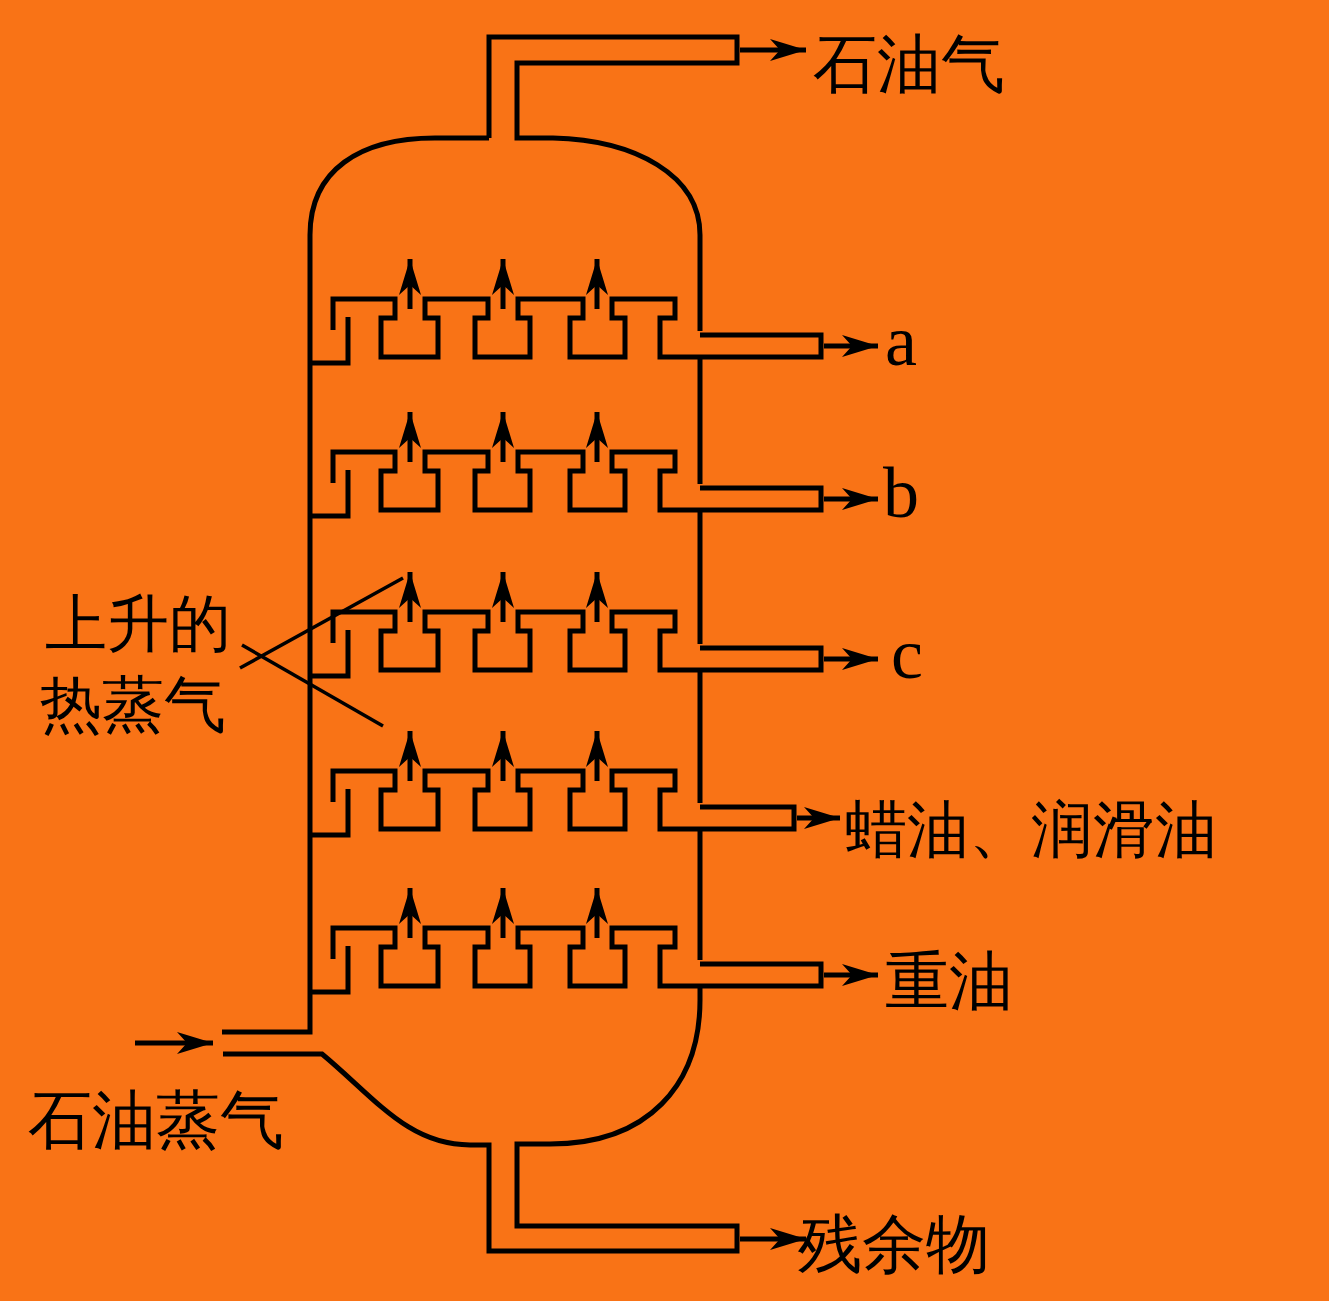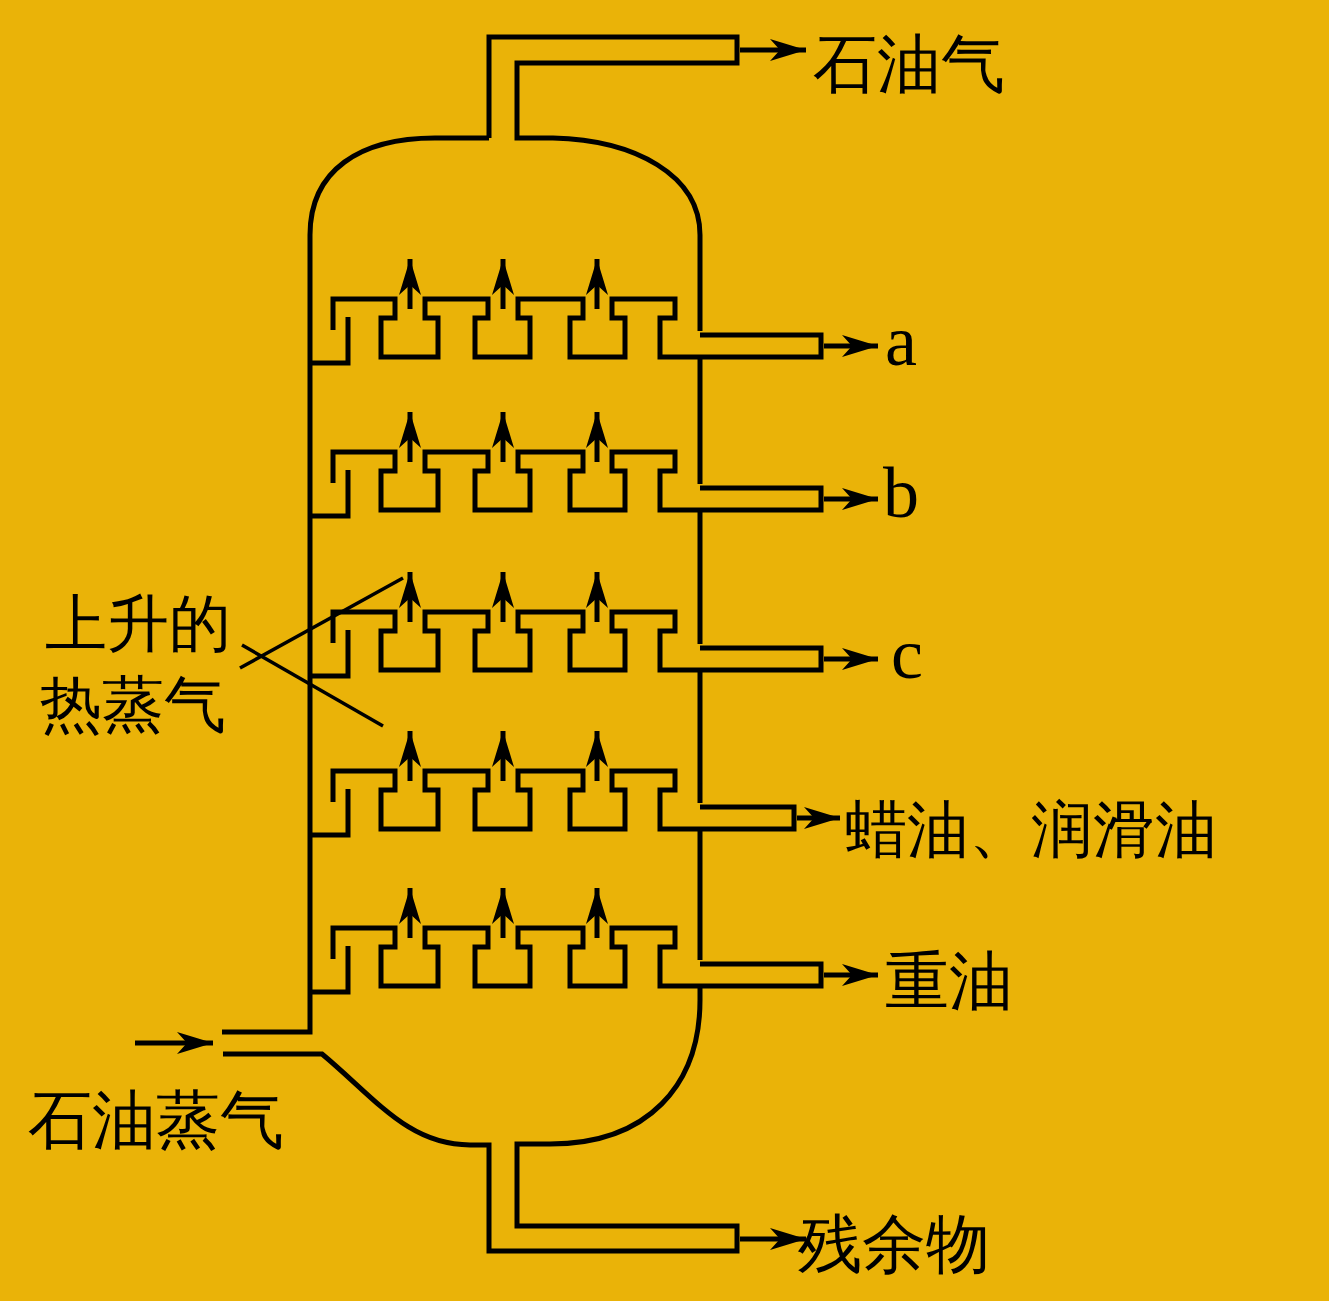--- a/index.html
+++ b/index.html
@@ -4,21 +4,21 @@
 <style>
   html, body {
     margin: 0;
     padding: 0;
     background: #ffffff;
   }
   .stage {
     position: relative;
     width: 1329px;
     height: 1301px;
-    background: #eab308;
+    background: #f97316;
     font-family: "Liberation Serif", "DejaVu Serif", serif;
   }
   svg { display: block; }
   .stroke {
     fill: none;
     stroke: #000000;
     stroke-width: 5;
     stroke-linecap: butt;
     stroke-linejoin: miter;
   }

